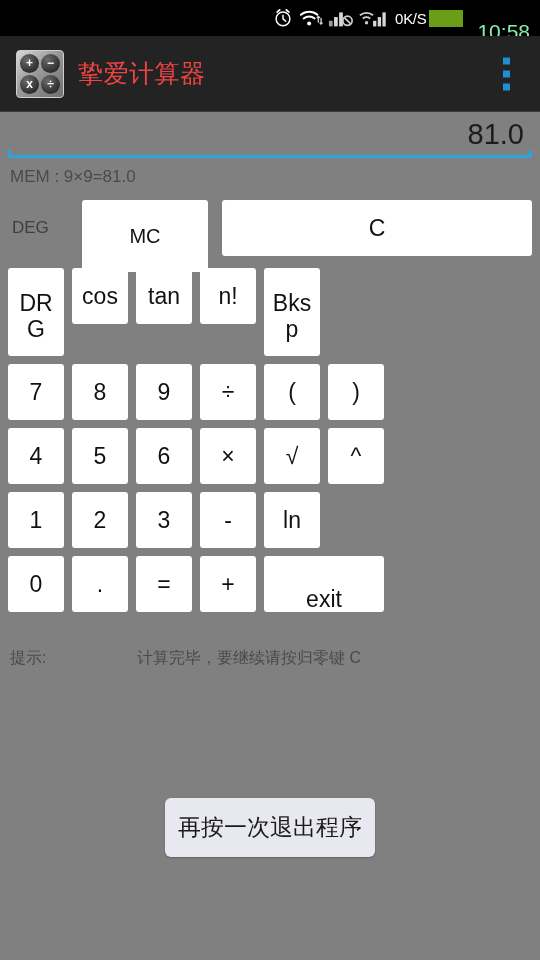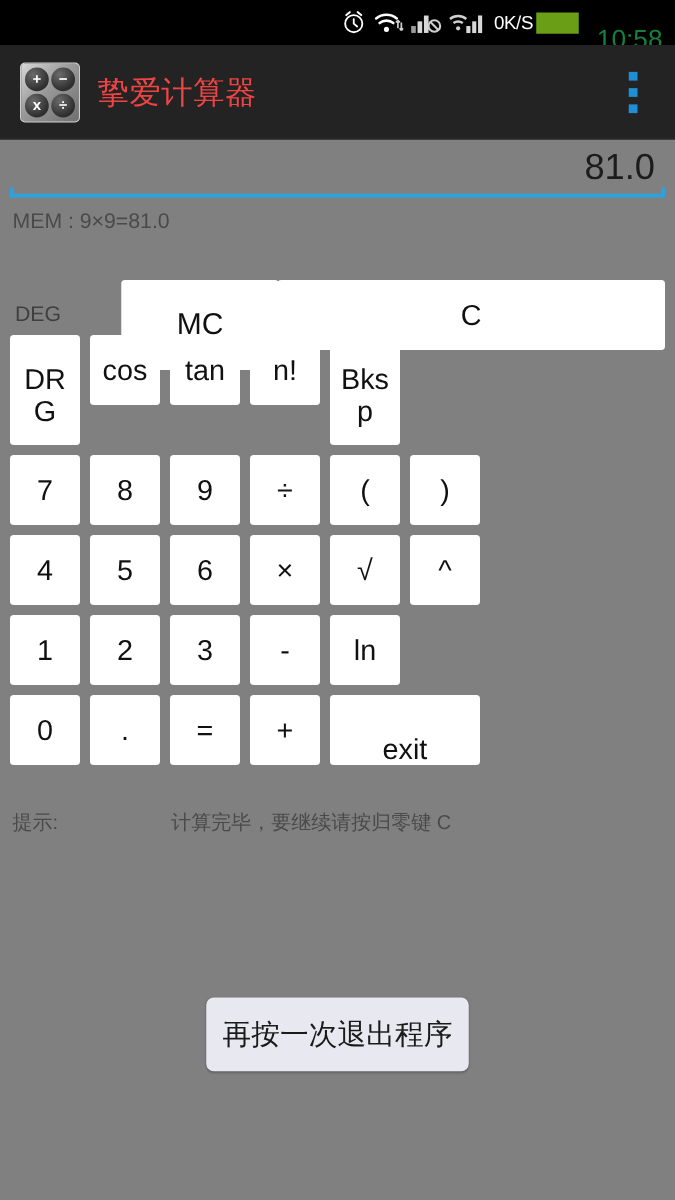--- a/index.html
+++ b/index.html
@@ -43,21 +43,21 @@
   }
   #battery-indicator {
     width: 34px;
     height: 17px;
     background: #6a9e16;
     border: 0;
     margin-left: -2px;
     position: relative;
   }
   #clock {
-    color: #15803d;
+    color: #86efac;
     font-size: 21px;
     margin-left: 9px;
     letter-spacing: 0px;
     margin-top: 28px;
   }
 
   
   #action-bar {
     position: absolute;
     top: 36px; left: 0;
@@ -159,21 +159,20 @@
     color: #4a4a4a;
   }
 
   
   #top-row {
     position: absolute;
     top: 200px;
     left: 0;
     width: 540px;
     height: 56px;
-    margin-top: 24px;
   }
   #deg-label {
     position: absolute;
     left: 12px;
     top: 18px;
     font-size: 17px;
     color: #3f3f3f;
   }
   .calc-btn {
     background: #ffffff;
@@ -183,25 +182,25 @@
     font-family: inherit;
     display: flex;
     align-items: center;
     justify-content: center;
     text-align: center;
     line-height: 1.15;
     padding: 0;
   }
   #mc-button {
     position: absolute;
-    left: 97px;
+    left: 82px;
     top: 0;
     width: 126px;
     height: 72px;
-    font-size: 24px;
+    font-size: 20px;
   }
   #c-button {
     position: absolute;
     left: 222px;
     top: 0;
     width: 310px;
     height: 56px;
     font-size: 23px;
   }
 

